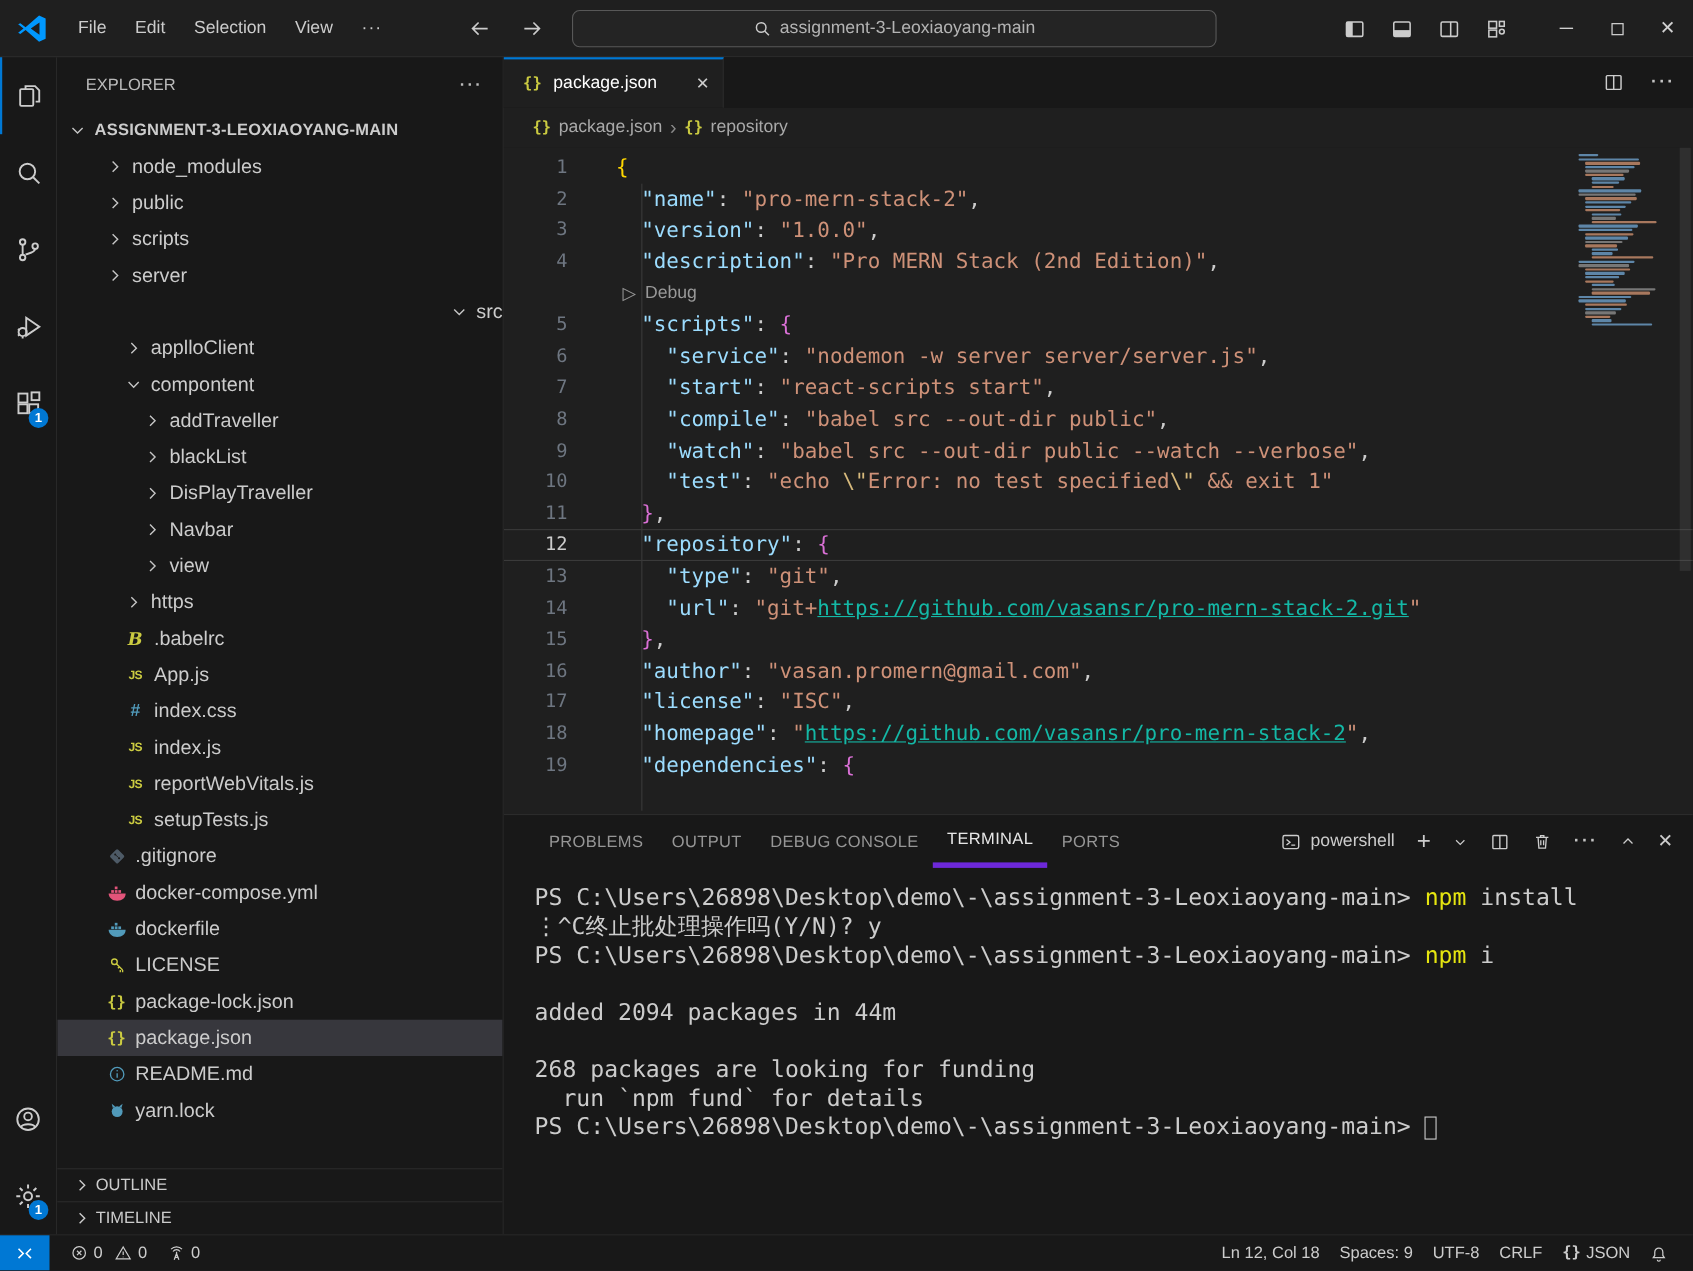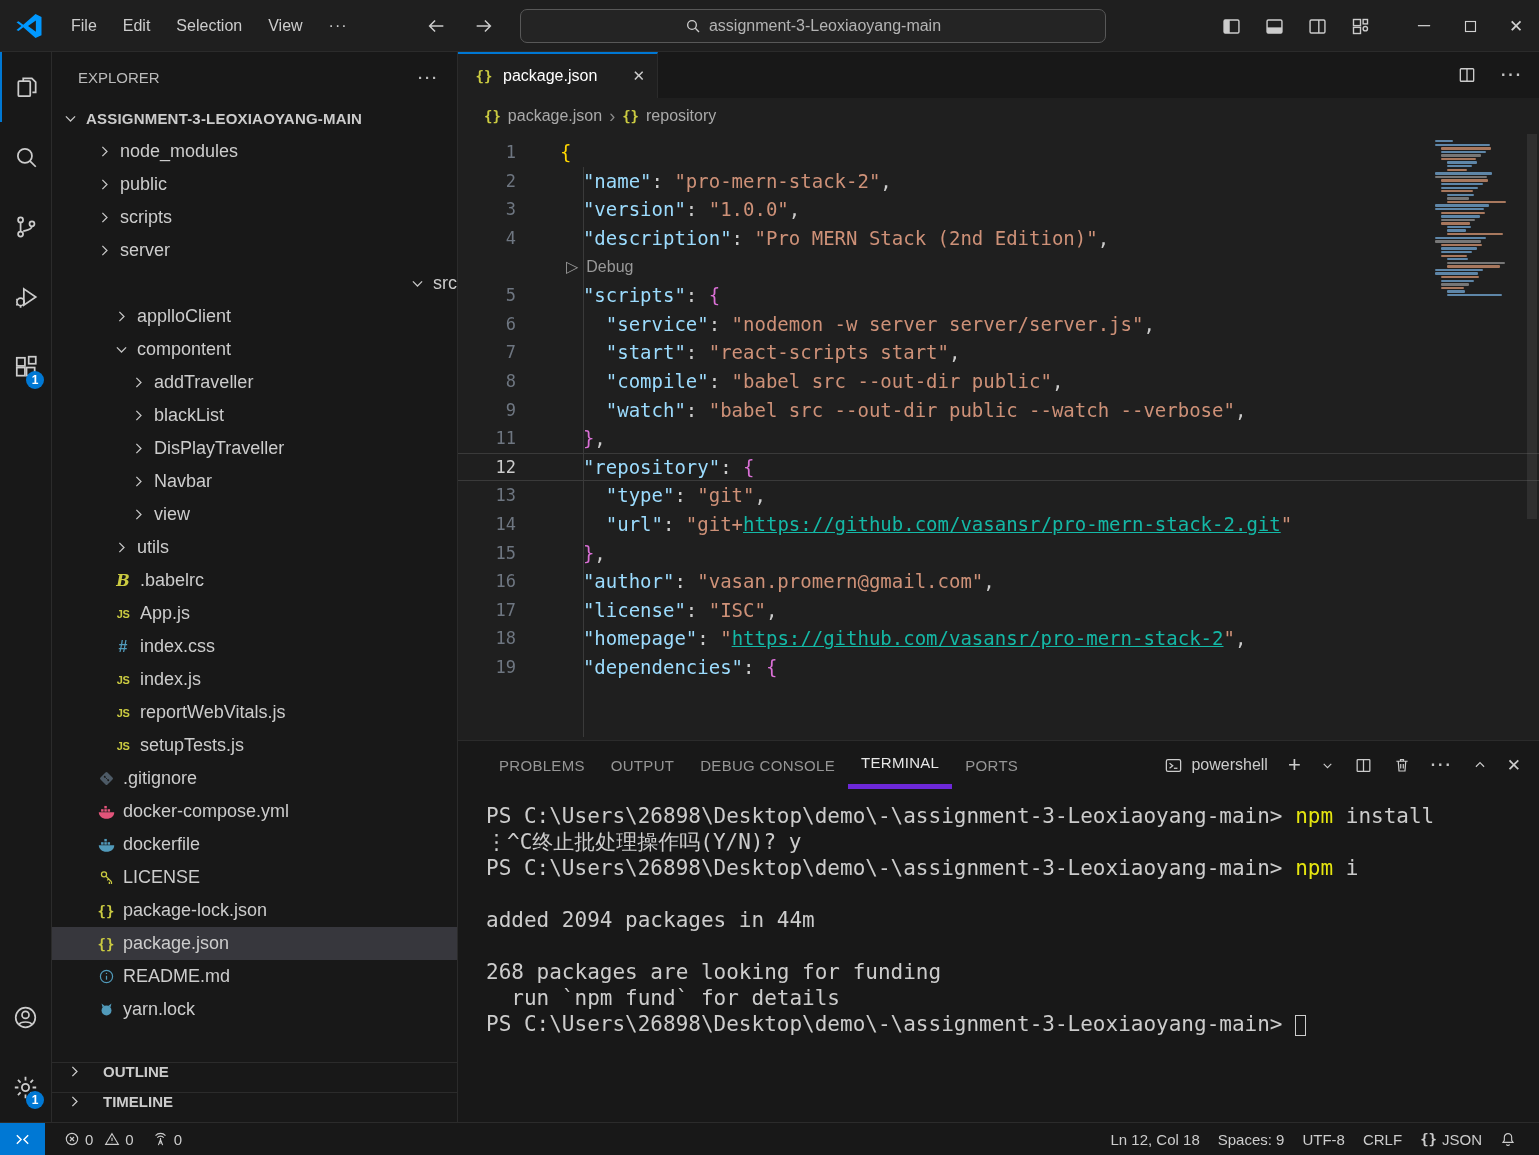--- a/index.html
+++ b/index.html
@@ -38,22 +38,22 @@
   .tree-row{height:33px;display:flex;align-items:center;gap:7px;white-space:nowrap;font-size:18px;color:#cccccc;cursor:default}
   .tree-row.root{font-weight:bold;font-size:15px;letter-spacing:.2px}
   .tree-row.selected{background:#37373d}
   .tree-row .chev{color:#c5c5c5;flex:none}
   .fi{width:20px;height:20px;flex:none;display:flex;align-items:center;justify-content:center;font-weight:bold}
   .fi-js{color:#cbcb41;font-size:11px;letter-spacing:-.5px}
   .fi-json{color:#cbcb41;font-size:14px;font-family:"DejaVu Sans Mono",monospace}
   .fi-css{color:#519aba;font-size:16px}
   .fi-babel{color:#cbcb41;font-style:italic;font-family:"DejaVu Serif",serif;font-size:16px}
   .sb-sections{flex:none}
-  .sb-section{height:30px;display:flex;align-items:flex-start;gap:20px;padding-left:14px;border-top:1px solid #2b2b2b;
-    font-weight:bold;font-size:15px;color:#cccccc}
+  .sb-section{height:30px;display:flex;align-items:center;gap:4px;padding-left:14px;border-top:1px solid #2b2b2b;
+    font-weight:normal;font-size:15px;color:#cccccc}
 
   
   .editor-col{width:1081px;display:flex;flex-direction:column}
   .tabbar{height:46px;background:#181818;display:flex;align-items:stretch;flex:none;position:relative}
   .tab{width:200px;background:#1f1f1f;border-top:2px solid #0078d4;border-right:1px solid #2b2b2b;
     display:flex;align-items:center;gap:9px;padding:0 12px 0 16px;color:#ffffff;font-size:16px}
   .tab .close{margin-left:auto;color:#cccccc;font-size:15px}
   .tab-actions{position:absolute;right:16px;top:0;height:46px;display:flex;align-items:center;gap:24px;color:#c4c4c4}
   .breadcrumbs{height:36px;background:#1f1f1f;display:flex;align-items:center;gap:7px;padding-left:26px;
     font-size:16px;color:#a9a9a9;flex:none}
@@ -85,21 +85,21 @@
   .shell-item{display:flex;align-items:center;gap:8px;font-size:16px;color:#cccccc}
   .terminal{flex:1;padding:14px 0 0 28px;font-family:"DejaVu Sans Mono",monospace;font-size:21px;line-height:26px;color:#cccccc;white-space:pre}
   .term-line{height:26px}
   .t-y{color:#e5e510}
   .cursor{display:inline-block;width:11px;height:21px;border:1.5px solid #cccccc;vertical-align:text-bottom}
 
   
   .statusbar{height:33px;background:#181818;border-top:1px solid #2b2b2b;display:flex;align-items:center;font-size:15px;color:#cccccc}
   .sb-remote{height:100%;background:#0078d4;color:#fff;display:flex;align-items:center;padding:0 14px;margin-right:10px}
   .sb-item{display:flex;align-items:center;gap:5px;padding:0 9px;height:100%}
-  .sb-right{margin-left:auto;display:flex;align-items:flex-start;margin-right:14px}
+  .sb-right{margin-left:auto;display:flex;align-items:flex-end;margin-right:14px}
   .sb-lang-braces{font-family:"DejaVu Sans Mono",monospace;font-weight:bold;font-size:14px}
 </style>
 </head>
 <body>
 
 <div class="titlebar">
   <span class="ic vslogo">
     <svg width="30" height="30" viewBox="0 0 24 24">
         <path fill="#0098ff" d="M17.2 2.4 7.4 11 3.6 8.1 2 8.9l3.9 3.1L2 15.1l1.6.8L7.4 13l9.8 8.6 4.8-2.3V4.7l-4.8-2.3zm.3 5.1v9l-6.3-4.5 6.3-4.5z"></path>
       </svg>
@@ -353,21 +353,21 @@
             </svg>
           </span>
           <span>view</span>
         </div>
         <div class="tree-row" style="padding-left: 61px;">
           <span class="chev ic">
             <svg width="17" height="17" viewBox="0 0 24 24" fill="none" stroke="currentColor" stroke-width="1.8">
               <path d="M9 5.5l6.5 6.5L9 18.5"></path>
             </svg>
           </span>
-          <span>utils</span>
+          <span>https</span>
         </div>
         <div class="tree-row" style="padding-left: 61px;">
           <span class="fi fi-babel">B</span>
           <span>.babelrc</span>
         </div>
         <div class="tree-row" style="padding-left: 61px;">
           <span class="fi fi-js">JS</span>
           <span>App.js</span>
         </div>
         <div class="tree-row" style="padding-left: 61px;">
@@ -512,20 +512,21 @@
           <div class="code-row"><span class="gutter">1</span><span class="lc"><span class="t-b1">{</span></span></div>
           <div class="code-row"><span class="gutter">2</span><span class="lc"><span>  </span><span class="t-k">"name"</span><span>: </span><span class="t-s">"pro-mern-stack-2"</span><span>,</span></span></div>
           <div class="code-row"><span class="gutter">3</span><span class="lc"><span>  </span><span class="t-k">"version"</span><span>: </span><span class="t-s">"1.0.0"</span><span>,</span></span></div>
           <div class="code-row"><span class="gutter">4</span><span class="lc"><span>  </span><span class="t-k">"description"</span><span>: </span><span class="t-s">"Pro MERN Stack (2nd Edition)"</span><span>,</span></span></div>
           <div class="code-row lens-row"><span class="gutter"></span><span class="lc"><span>▷</span><span>Debug</span></span></div>
           <div class="code-row"><span class="gutter">5</span><span class="lc"><span>  </span><span class="t-k">"scripts"</span><span>: </span><span class="t-b2">{</span></span></div>
           <div class="code-row"><span class="gutter">6</span><span class="lc"><span>    </span><span class="t-k">"service"</span><span>: </span><span class="t-s">"nodemon -w server server/server.js"</span><span>,</span></span></div>
           <div class="code-row"><span class="gutter">7</span><span class="lc"><span>    </span><span class="t-k">"start"</span><span>: </span><span class="t-s">"react-scripts start"</span><span>,</span></span></div>
           <div class="code-row"><span class="gutter">8</span><span class="lc"><span>    </span><span class="t-k">"compile"</span><span>: </span><span class="t-s">"babel src --out-dir public"</span><span>,</span></span></div>
           <div class="code-row"><span class="gutter">9</span><span class="lc"><span>    </span><span class="t-k">"watch"</span><span>: </span><span class="t-s">"babel src --out-dir public --watch --verbose"</span><span>,</span></span></div>
+          <div class="code-row"><span class="gutter">10</span><span class="lc"><span>    </span><span class="t-k">"test"</span><span>: </span><span class="t-s">"echo </span><span class="t-e">\"</span><span class="t-s">Error: no test specified</span><span class="t-e">\"</span><span class="t-s"> &amp;&amp; exit 1"</span></span></div>
           <div class="code-row"><span class="gutter">11</span><span class="lc"><span>  </span><span class="t-b2">}</span><span>,</span></span></div>
           <div class="code-row current"><span class="gutter">12</span><span class="lc"><span>  </span><span class="t-k">"repository"</span><span>: </span><span class="t-b2">{</span></span></div>
           <div class="code-row"><span class="gutter">13</span><span class="lc"><span>    </span><span class="t-k">"type"</span><span>: </span><span class="t-s">"git"</span><span>,</span></span></div>
           <div class="code-row"><span class="gutter">14</span><span class="lc"><span>    </span><span class="t-k">"url"</span><span>: </span><span class="t-s">"git+</span><span class="t-u">https://github.com/vasansr/pro-mern-stack-2.git</span><span class="t-s">"</span></span></div>
           <div class="code-row"><span class="gutter">15</span><span class="lc"><span>  </span><span class="t-b2">}</span><span>,</span></span></div>
           <div class="code-row"><span class="gutter">16</span><span class="lc"><span>  </span><span class="t-k">"author"</span><span>: </span><span class="t-s">"vasan.promern@gmail.com"</span><span>,</span></span></div>
           <div class="code-row"><span class="gutter">17</span><span class="lc"><span>  </span><span class="t-k">"license"</span><span>: </span><span class="t-s">"ISC"</span><span>,</span></span></div>
           <div class="code-row"><span class="gutter">18</span><span class="lc"><span>  </span><span class="t-k">"homepage"</span><span>: </span><span class="t-s">"</span><span class="t-u">https://github.com/vasansr/pro-mern-stack-2</span><span class="t-s">"</span><span>,</span></span></div>
           <div class="code-row"><span class="gutter">19</span><span class="lc"><span>  </span><span class="t-k">"dependencies"</span><span>: </span><span class="t-b2">{</span></span></div>
         </div>

